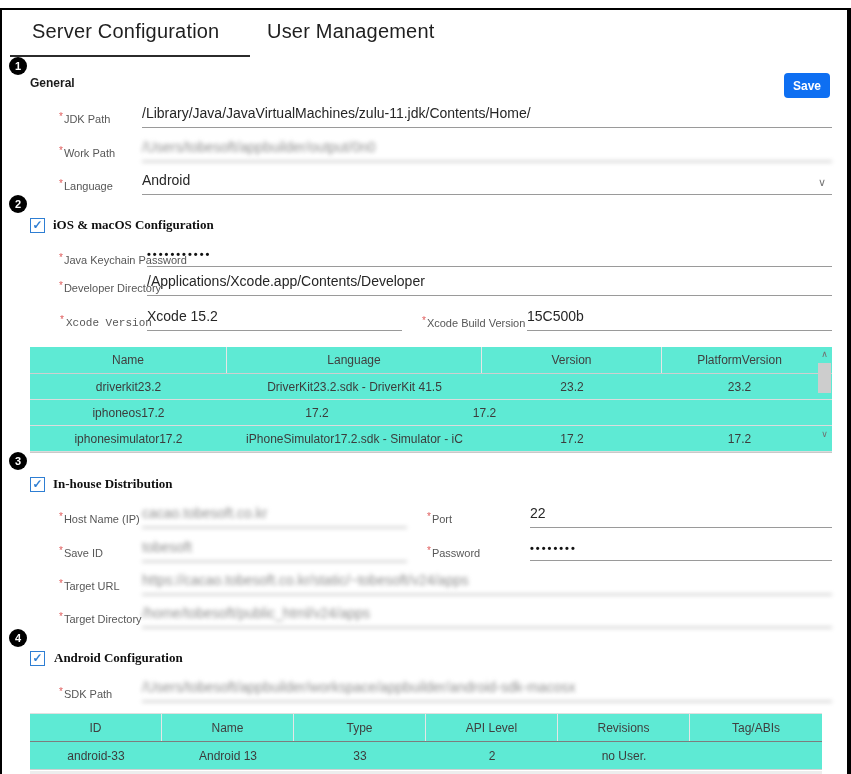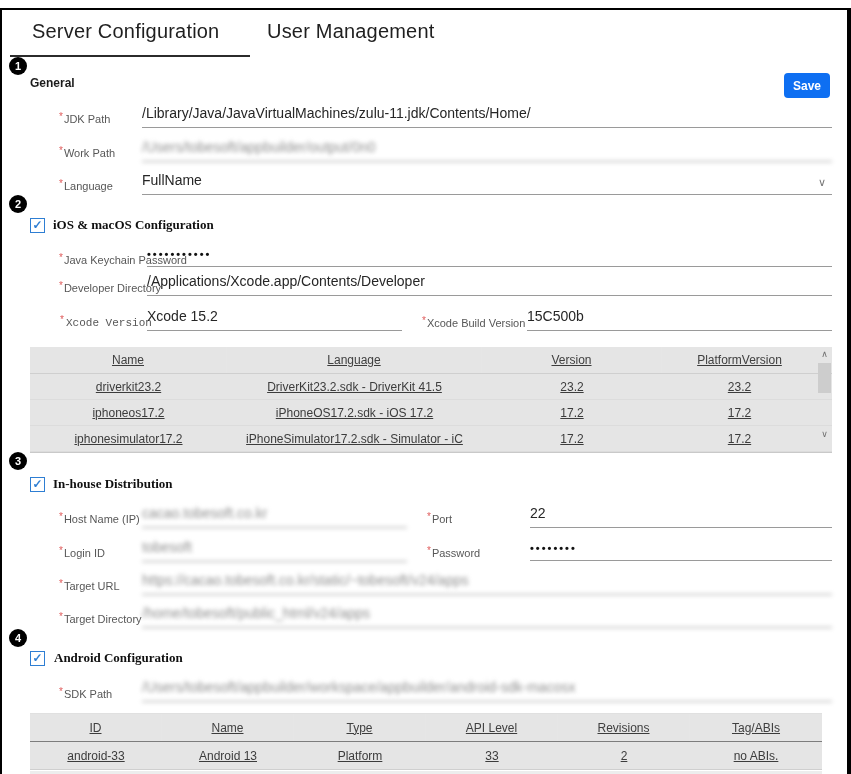--- a/index.html
+++ b/index.html
@@ -30,21 +30,21 @@
   
   .f-label { position:absolute; font-size:11px; color:#575757; white-space:nowrap; }
   .req { color:#e05c5c; font-size:10px; vertical-align:3px; margin-right:1px; }
   .f-input { position:absolute; height:23px; border-bottom:1px solid #9a9a9a;
              font-size:14px; color:#262626; white-space:nowrap; overflow:hidden; cursor:text; }
   .f-input.dots { font-size:11px; font-weight:bold; letter-spacing:2px; padding-top:4px; color:#111; }
   .redacted { filter:blur(2px); color:#8f8f8f; }
   .chev { position:absolute; right:6px; top:4px; color:#777; font-size:11px; }
 
   
-  .tbl { position:absolute; left:28px; background:#e5e5e5; font-size:12px; color:#3c3c3c;text-decoration:underline; }
+  .tbl { position:absolute; left:28px; background:#5eead4; font-size:12px; color:#3c3c3c; }
   .tbl .hrow { display:flex; }
   .tbl .hcell { display:flex; align-items:center; justify-content:center;
                 border-right:1px solid #e6e6e6; color:#404040; }
   .tbl .hcell:last-child { border-right:none; }
   .tbl .row { display:flex; border-bottom:1px solid #dcdcdc; }
   .tbl .cell { display:flex; align-items:center; justify-content:center; white-space:nowrap; overflow:hidden; }
 
   .sdk-tbl { top:337px; width:802px; height:106px; border-bottom:1px solid #c9c9c9; overflow:hidden; }
   .sdk-tbl .hrow { height:27px; border-bottom:1px solid #cfcfcf; }
   .sdk-tbl .row { height:26px; }
@@ -80,21 +80,21 @@
   <button class="save-btn">Save</button>
 
   <div class="f-label" style="left:57px;top:101px;"><span class="req">*</span><span>JDK Path</span></div>
   <div class="f-input" style="left:140px;top:95px;width:690px;">/Library/Java/JavaVirtualMachines/zulu-11.jdk/Contents/Home/</div>
 
   <div class="f-label" style="left:57px;top:135px;"><span class="req">*</span><span>Work Path</span></div>
   <div class="f-input redacted" style="left:140px;top:129px;width:690px;">/Users/tobesoft/appbuilder/output/0n0</div>
 
   <div class="f-label" style="left:57px;top:168px;"><span class="req">*</span><span>Language</span></div>
   <div class="f-input" style="left:140px;top:162px;width:690px;">
-    <span>FullName</span>
+    <span>Android</span>
     <span class="chev">∨</span>
   </div>
 
   <div class="chk" style="left:28px;top:208px;">✓</div>
   <div class="chk-label" style="left:51px;top:207px;">iOS &amp; macOS Configuration</div>
 
   <div class="f-label" style="left:57px;top:242px;"><span class="req">*</span><span>Java Keychain Password</span></div>
   <div class="f-input dots" style="left:145px;top:234px;width:685px;">•••••••••••</div>
 
   <div class="f-label" style="left:57px;top:270px;"><span class="req">*</span><span>Developer Directory</span></div>
@@ -114,21 +114,20 @@
       <div class="hcell c-pver">PlatformVersion</div>
     </div>
     <div class="row">
       <div class="cell c-name">driverkit23.2</div>
       <div class="cell c-full">DriverKit23.2.sdk - DriverKit 41.5</div>
       <div class="cell c-ver">23.2</div>
       <div class="cell c-pver">23.2</div>
     </div>
     <div class="row">
       <div class="cell c-name">iphoneos17.2</div>
-      <div class="cell c-full">iPhoneOS17.2.sdk - iOS 17.2</div>
       <div class="cell c-ver">17.2</div>
       <div class="cell c-pver">17.2</div>
     </div>
     <div class="row">
       <div class="cell c-name">iphonesimulator17.2</div>
       <div class="cell c-full">iPhoneSimulator17.2.sdk - Simulator - iC</div>
       <div class="cell c-ver">17.2</div>
       <div class="cell c-pver">17.2</div>
     </div>
     <div class="scrollbar">
@@ -140,21 +139,21 @@
 
   <div class="chk" style="left:28px;top:467px;">✓</div>
   <div class="chk-label" style="left:51px;top:466px;">In-house Distribution</div>
 
   <div class="f-label" style="left:57px;top:501px;"><span class="req">*</span><span>Host Name (IP)</span></div>
   <div class="f-input redacted" style="left:140px;top:495px;width:265px;">cacao.tobesoft.co.kr</div>
 
   <div class="f-label" style="left:425px;top:501px;"><span class="req">*</span><span>Port</span></div>
   <div class="f-input" style="left:528px;top:495px;width:302px;">22</div>
 
-  <div class="f-label" style="left:57px;top:535px;"><span class="req">*</span><span>Login ID</span></div>
+  <div class="f-label" style="left:57px;top:535px;"><span class="req">*</span><span>Save ID</span></div>
   <div class="f-input redacted" style="left:140px;top:529px;width:265px;">tobesoft</div>
 
   <div class="f-label" style="left:425px;top:535px;"><span class="req">*</span><span>Password</span></div>
   <div class="f-input dots" style="left:528px;top:528px;width:302px;">••••••••</div>
 
   <div class="f-label" style="left:57px;top:568px;"><span class="req">*</span><span>Target URL</span></div>
   <div class="f-input redacted" style="left:140px;top:562px;width:690px;">https://cacao.tobesoft.co.kr/static/~tobesoft/v24/apps</div>
 
   <div class="f-label" style="left:57px;top:601px;"><span class="req">*</span><span>Target Directory</span></div>
   <div class="f-input redacted" style="left:140px;top:595px;width:690px;">/home/tobesoft/public_html/v24/apps</div>
@@ -170,22 +169,21 @@
       <div class="hcell">ID</div>
       <div class="hcell">Name</div>
       <div class="hcell">Type</div>
       <div class="hcell">API Level</div>
       <div class="hcell">Revisions</div>
       <div class="hcell">Tag/ABIs</div>
     </div>
     <div class="row">
       <div class="cell">android-33</div>
       <div class="cell">Android 13</div>
-      <div class="cell">Platform</div>
       <div class="cell">33</div>
       <div class="cell">2</div>
-      <div class="cell">no ABIs.</div>
+      <div class="cell">no User.</div>
     </div>
   </div>
 
   <div class="scroll-track"></div>
 
 </div>
 
 </body></html>

